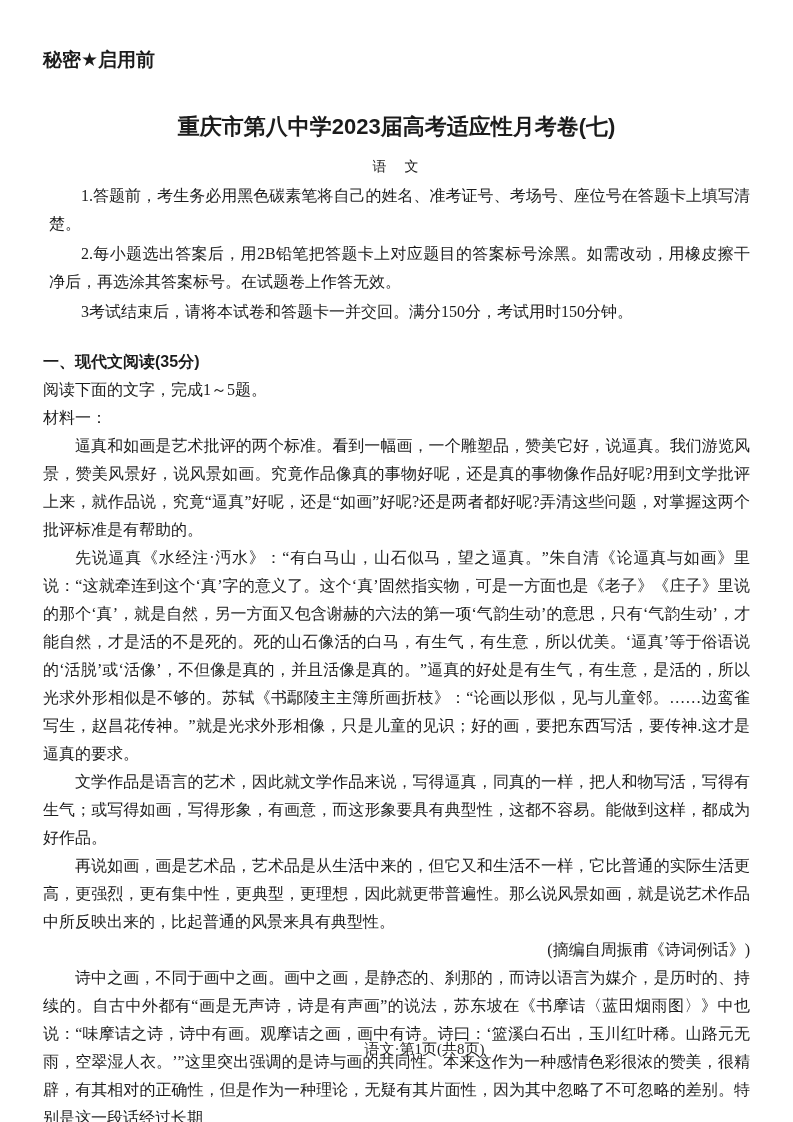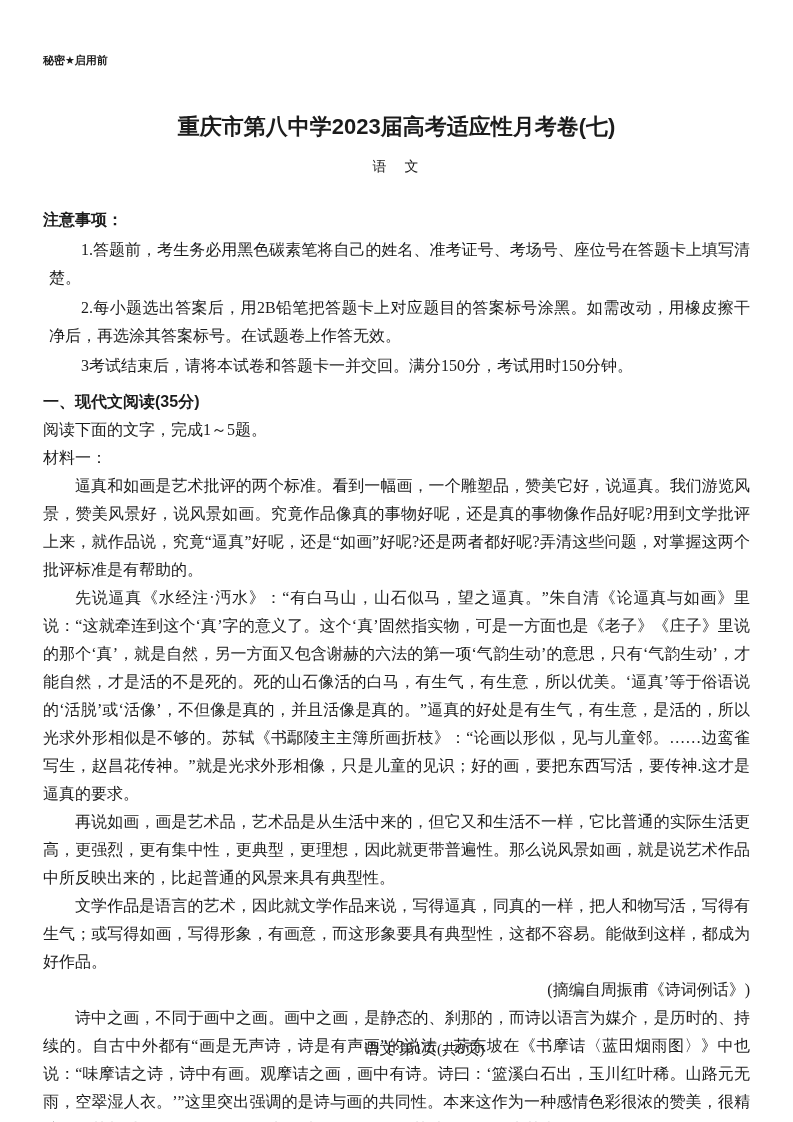--- a/index.html
+++ b/index.html
@@ -12,21 +12,21 @@
     padding: 50px 43px 0 43px;
     font-family: "Liberation Serif", "DejaVu Serif", serif;
     font-size: 16px;
     line-height: 28px;
     color: #1c1c1c;
     overflow: hidden;
   }
   .classification {
     font-family: "Liberation Sans", "DejaVu Sans", sans-serif;
     font-weight: 700;
-    font-size: 11px;
+    font-size: 19px;
     line-height: 20px;
   }
   .title {
     margin: 42px 0 0 0;
     text-align: center;
     font-family: "Liberation Sans", "DejaVu Sans", sans-serif;
     font-weight: 700;
     font-size: 22px;
     line-height: 30px;
   }
@@ -45,21 +45,21 @@
     line-height: 28px;
   }
   p { margin: 0; text-align: justify; }
   .indent { text-indent: 2em; }
   .notice p { margin-top: 2px; margin-left: 6px; }
   .section-heading {
     font-family: "Liberation Sans", "DejaVu Sans", sans-serif;
     font-weight: 700;
     font-size: 16px;
     line-height: 28px;
-    margin-top: 8px;
+    margin-top: 22px;
   }
   .plain { line-height: 28px; }
   .attribution { text-align: right; line-height: 28px; }
   .footer {
     position: absolute;
     top: 1038px;
     left: 0;
     width: 100%;
     text-align: center;
     font-size: 15px;
@@ -71,35 +71,34 @@
 <body>
 
 <div class="page">
 
   <div class="classification">秘密★启用前</div>
 
   <h1 class="title">重庆市第八中学2023届高考适应性月考卷(七)</h1>
   <div class="subject">语　文</div>
 
   <div class="notice">
-    <div class="notice-heading">注意事项：</div>
     <p class="indent">1.答题前，考生务必用黑色碳素笔将自己的姓名、准考证号、考场号、座位号在答题卡上填写清楚。</p>
     <p class="indent">2.每小题选出答案后，用2B铅笔把答题卡上对应题目的答案标号涂黑。如需改动，用橡皮擦干净后，再选涂其答案标号。在试题卷上作答无效。</p>
     <p class="indent">3考试结束后，请将本试卷和答题卡一并交回。满分150分，考试用时150分钟。</p>
   </div>
 
   <div class="section">
     <div class="section-heading">一、现代文阅读(35分)</div>
     <p class="plain">阅读下面的文字，完成1～5题。</p>
 
     <p class="plain">材料一：</p>
     <p class="indent">逼真和如画是艺术批评的两个标准。看到一幅画，一个雕塑品，赞美它好，说逼真。我们游览风景，赞美风景好，说风景如画。究竟作品像真的事物好呢，还是真的事物像作品好呢?用到文学批评上来，就作品说，究竟“逼真”好呢，还是“如画”好呢?还是两者都好呢?弄清这些问题，对掌握这两个批评标准是有帮助的。</p>
     <p class="indent">先说逼真《水经注·沔水》：“有白马山，山石似马，望之逼真。”朱自清《论逼真与如画》里说：“这就牵连到这个‘真’字的意义了。这个‘真’固然指实物，可是一方面也是《老子》《庄子》里说的那个‘真’，就是自然，另一方面又包含谢赫的六法的第一项‘气韵生动’的意思，只有‘气韵生动’，才能自然，才是活的不是死的。死的山石像活的白马，有生气，有生意，所以优美。‘逼真’等于俗语说的‘活脱’或‘活像’，不但像是真的，并且活像是真的。”逼真的好处是有生气，有生意，是活的，所以光求外形相似是不够的。苏轼《书鄢陵主主簿所画折枝》：“论画以形似，见与儿童邻。……边鸾雀写生，赵昌花传神。”就是光求外形相像，只是儿童的见识；好的画，要把东西写活，要传神.这才是逼真的要求。</p>
+    <p class="indent">文学作品是语言的艺术，因此就文学作品来说，写得逼真，同真的一样，把人和物写活，写得有生气；或写得如画，写得形象，有画意，而这形象要具有典型性，这都不容易。能做到这样，都成为好作品。</p>
     <p class="indent">再说如画，画是艺术品，艺术品是从生活中来的，但它又和生活不一样，它比普通的实际生活更高，更强烈，更有集中性，更典型，更理想，因此就更带普遍性。那么说风景如画，就是说艺术作品中所反映出来的，比起普通的风景来具有典型性。</p>
-    <p class="indent">文学作品是语言的艺术，因此就文学作品来说，写得逼真，同真的一样，把人和物写活，写得有生气；或写得如画，写得形象，有画意，而这形象要具有典型性，这都不容易。能做到这样，都成为好作品。</p>
     <p class="attribution">(摘编自周振甫《诗词例话》)</p>
 
     <p class="indent">诗中之画，不同于画中之画。画中之画，是静态的、刹那的，而诗以语言为媒介，是历时的、持续的。自古中外都有“画是无声诗，诗是有声画”的说法，苏东坡在《书摩诘〈蓝田烟雨图〉》中也说：“味摩诘之诗，诗中有画。观摩诘之画，画中有诗。诗曰：‘篮溪白石出，玉川红叶稀。山路元无雨，空翠湿人衣。’”这里突出强调的是诗与画的共同性。本来这作为一种感情色彩很浓的赞美，很精辟，有其相对的正确性，但是作为一种理论，无疑有其片面性，因为其中忽略了不可忽略的差别。特别是这一段话经过长期</p>
   </div>
 
   <div class="footer">语文·第1页(共8页)</div>
 
 </div>
 
 </body></html>

